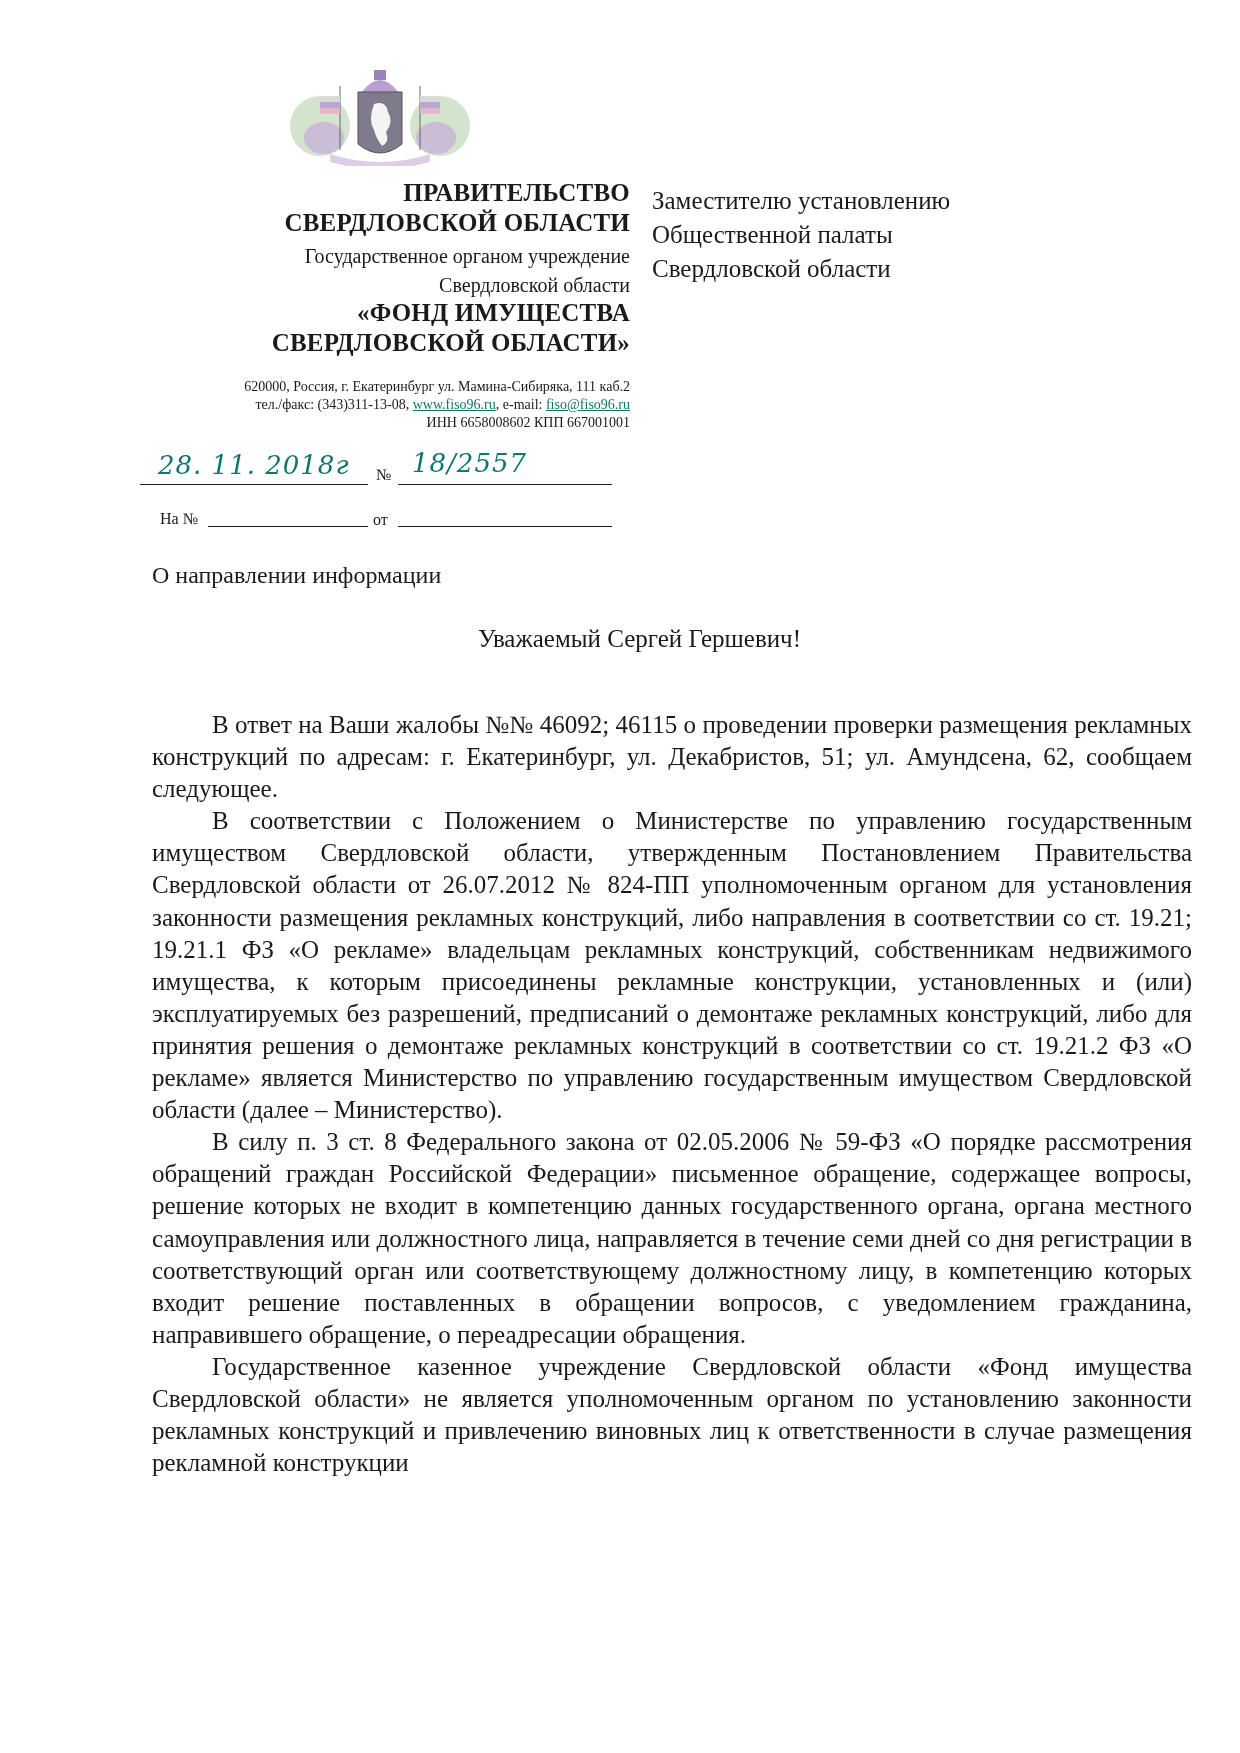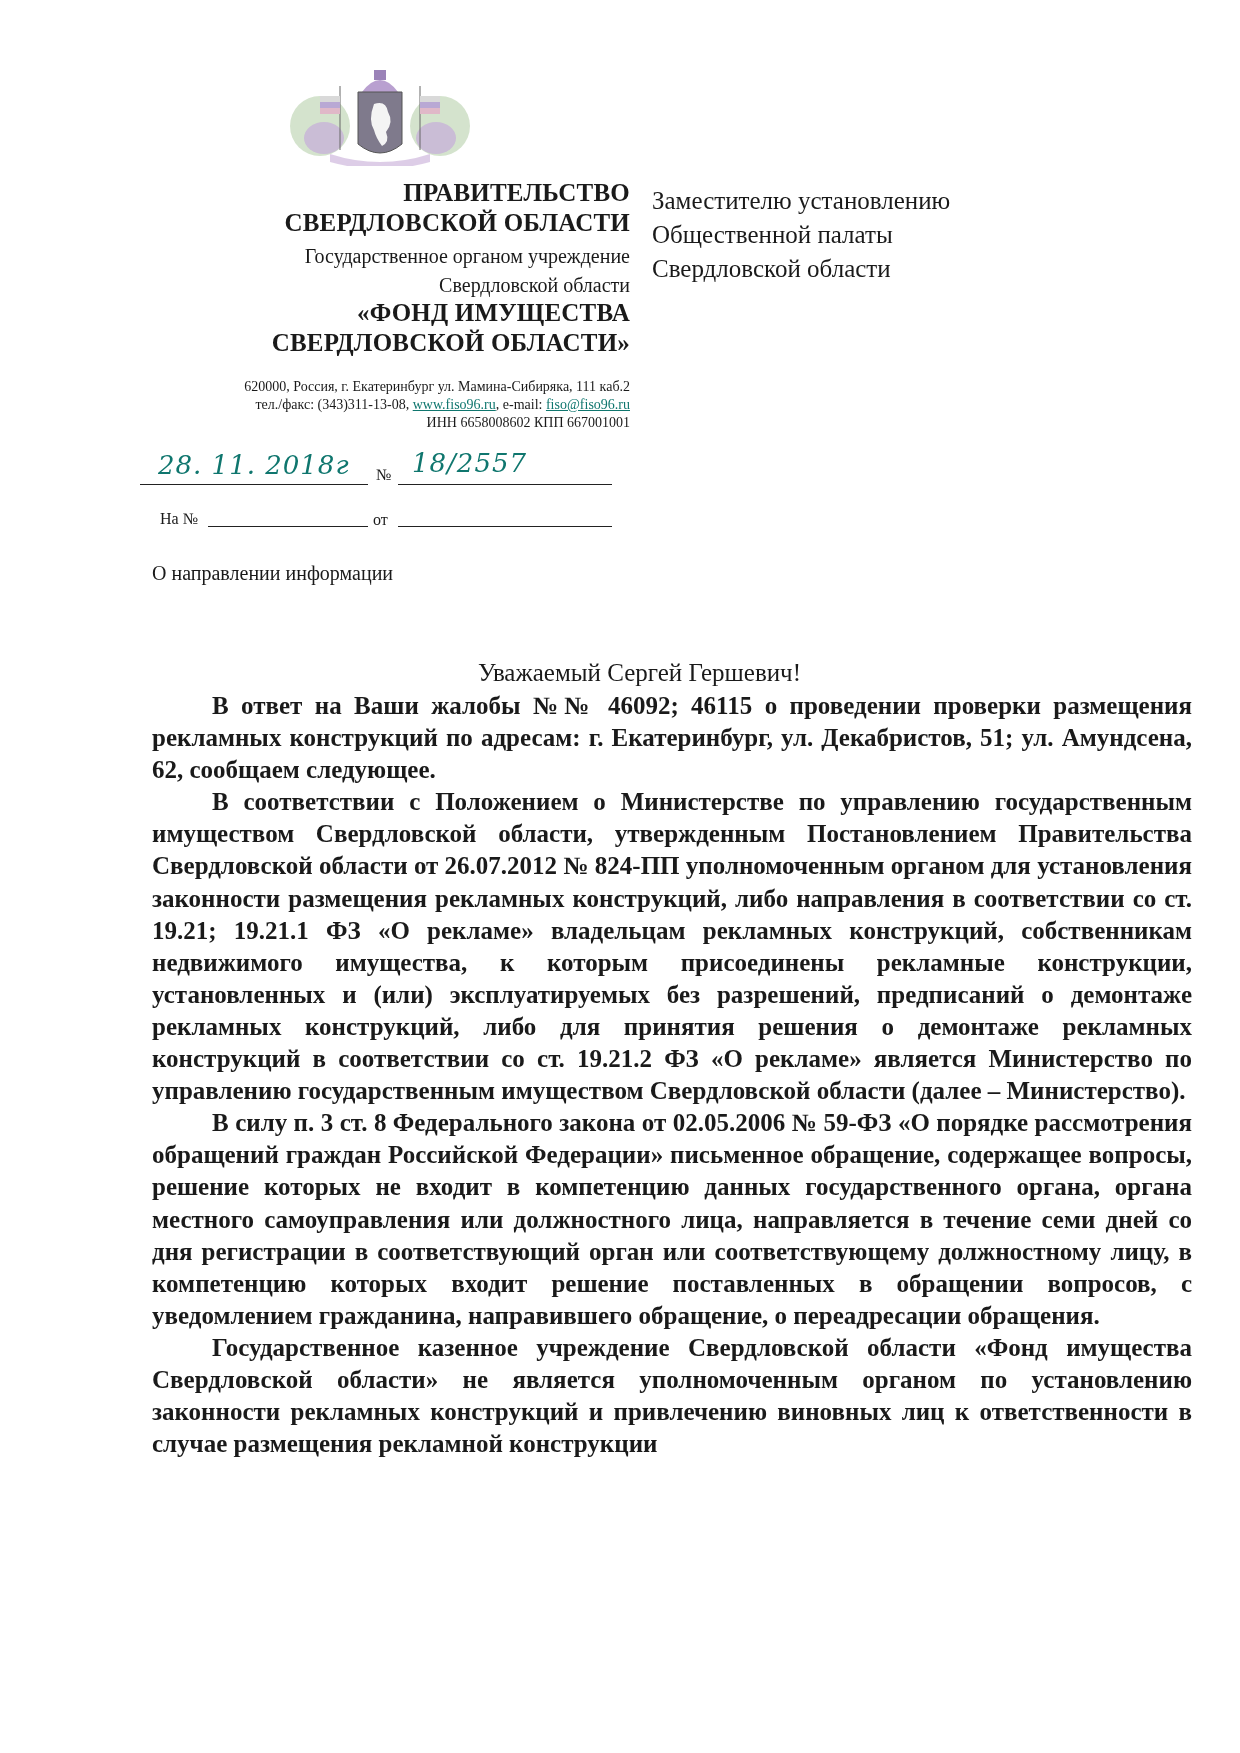--- a/index.html
+++ b/index.html
@@ -17,24 +17,24 @@
     .lh-small { font-size: 14px; line-height: 17px; }
     .lh-small a { color: #0f766e; text-decoration: underline; }
     
     .hand { font-family: "DejaVu Serif", serif; font-style: italic; color: #0f766e; font-size: 26px; letter-spacing: 1px; }
     .line { position: absolute; border-bottom: 1px solid #222; }
     .small-label { font-size: 16px; }
     
     #recipient { left: 652px; top: 184px; font-size: 25px; line-height: 34px; }
     #recipient .gap { height: 34px; }
     
-    #subject { left: 152px; top: 562px; font-size: 20px; }
-    #salutation { left: 478px; top: 625px; font-size: 25px; margin-top: 34px; }
+    #subject { left: 152px; top: 562px; font-size: 24px; }
+    #salutation { left: 478px; top: 625px; font-size: 25px; }
     
-    #body { left: 152px; top: 690px; width: 1040px; font-size: 25px; line-height: 32.1px; text-align: justify; font-weight: bold; }
+    #body { left: 152px; top: 709px; width: 1040px; font-size: 25px; line-height: 32.1px; text-align: justify; }
     #body p { margin: 0; text-indent: 60px; }
   </style>
 </head>
 <body>
 
 <div id="coat" class="abs">
   <svg width="180" height="108" viewBox="0 0 180 108">
 
     <ellipse cx="30" cy="68" rx="30" ry="30" fill="#c9dcc0" opacity="0.8"></ellipse>
     <ellipse cx="150" cy="68" rx="30" ry="30" fill="#c9dcc0" opacity="0.8"></ellipse>

